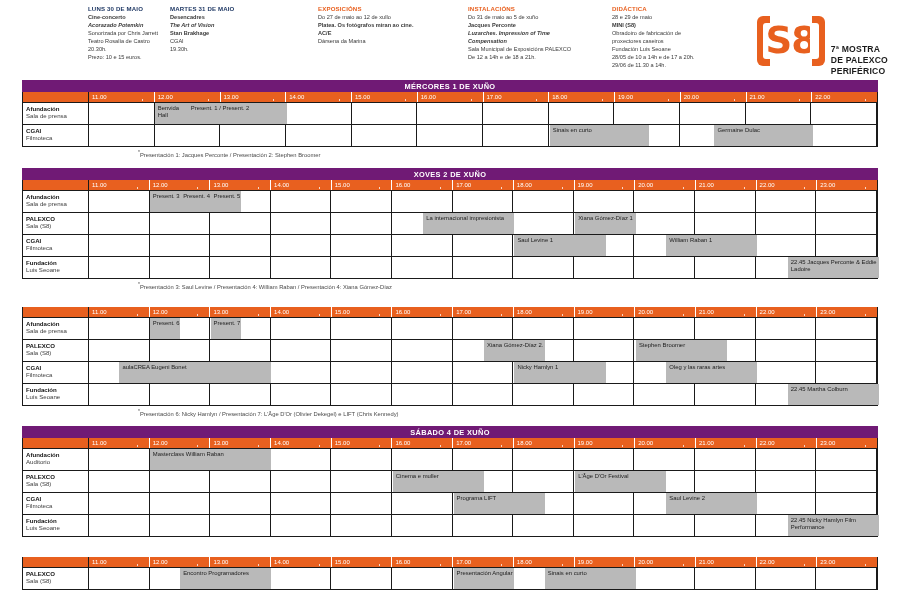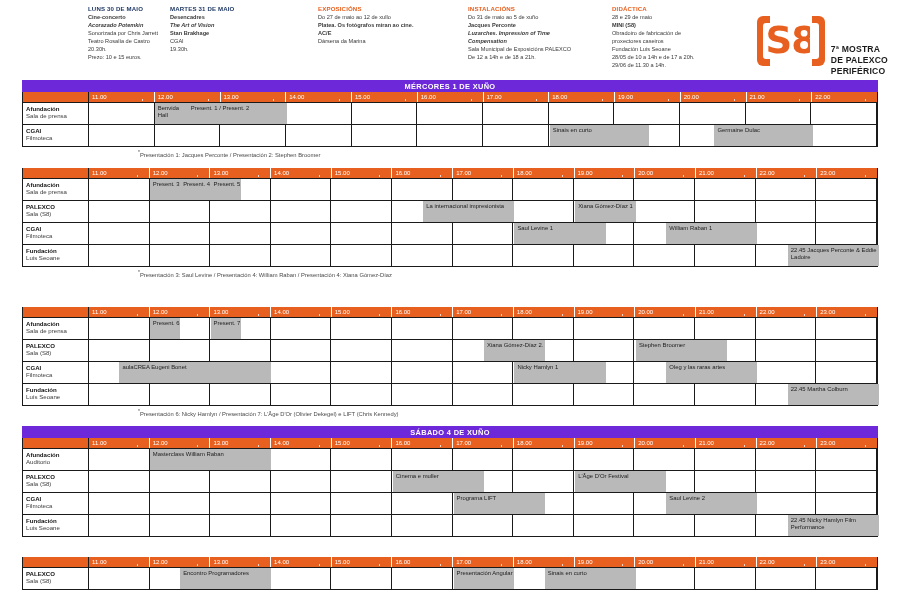--- a/index.html
+++ b/index.html
@@ -30,21 +30,21 @@
   .brk.l { left: 0; border-radius: 6px 0 0 6px; }
   .brk.l::after { content: ""; position: absolute; left: 6px; top: 7px; width: 9px; height: 36px; background: #fff; border-radius: 3px 0 0 3px; }
   .brk.r { right: 0; border-radius: 0 6px 6px 0; }
   .brk.r::after { content: ""; position: absolute; right: 6px; top: 7px; width: 9px; height: 36px; background: #fff; border-radius: 0 3px 3px 0; }
   .logo-s8 { position: absolute; left: 13px; top: 0; width: 42px; height: 50px; display: flex; align-items: center; justify-content: center;
              color: #e8601f; font-weight: bold; font-size: 37px; font-family: "DejaVu Sans", sans-serif; letter-spacing: -1px; }
   .logo-text { font-weight: bold; font-size: 8.6px; line-height: 1.28; color: #1b1b1b; letter-spacing: .2px; margin-top: 40px; }
 
   
   .sched { position: absolute; left: 22px; width: 856px; }
-  .title-bar { height: 12px; background: #6d28d9; color: #ffffff; font-weight: bold;
+  .title-bar { height: 12px; background: #701a75; color: #ffffff; font-weight: bold;
                font-size: 7.4px; letter-spacing: .35px; display: flex; align-items: center;
                justify-content: center; }
   .grid { position: relative; width: 856px; border-left: 1.6px solid #1a1a1a; border-right: 1px solid #1a1a1a; }
   .hour-row { display: flex; height: 11px; background: #e8601f; border-bottom: 1px solid #1a1a1a; }
   .rowlabel-head { width: 66px; flex: 0 0 66px; background: #e8601f; border-right: 1.6px solid #1a1a1a; }
   .hcell { flex: 1 1 0; border-right: 1px solid #ffffff; color: #ffffff; font-size: 6px;
            display: flex; align-items: center; padding-left: 3px; position: relative; }
   .hcell:last-child { border-right: none; }
   .hcell .tick { position: absolute; right: 11px; bottom: 1px; width: 1px; height: 2px; background: rgba(255,255,255,.75); }
 
@@ -187,20 +187,21 @@
               <div class="cell"></div>
               <div class="cell"></div>
               <div class="ev" style="left: 460.833px; width: 98.75px;">Sinais en curto</div>
               <div class="ev" style="left: 625.417px; width: 98.75px;">Germaine Dulac</div>
             </div>
           </div>
         </div>
         <div class="note"><sup>*</sup>Presentación 1: Jacques Perconte / Presentación 2: Stephen Broomer</div>
       </div>
       <div class="sched" style="top: 168px;">
+        <div class="title-bar">XOVES 2 DE XUÑO</div>
         <div class="grid">
           <div class="hour-row">
             <div class="rowlabel-head"></div>
             <div class="hcell">11.00<span class="tick"></span></div>
             <div class="hcell">12.00<span class="tick"></span></div>
             <div class="hcell">13.00<span class="tick"></span></div>
             <div class="hcell">14.00<span class="tick"></span></div>
             <div class="hcell">15.00<span class="tick"></span></div>
             <div class="hcell">16.00<span class="tick"></span></div>
             <div class="hcell">17.00<span class="tick"></span></div>

